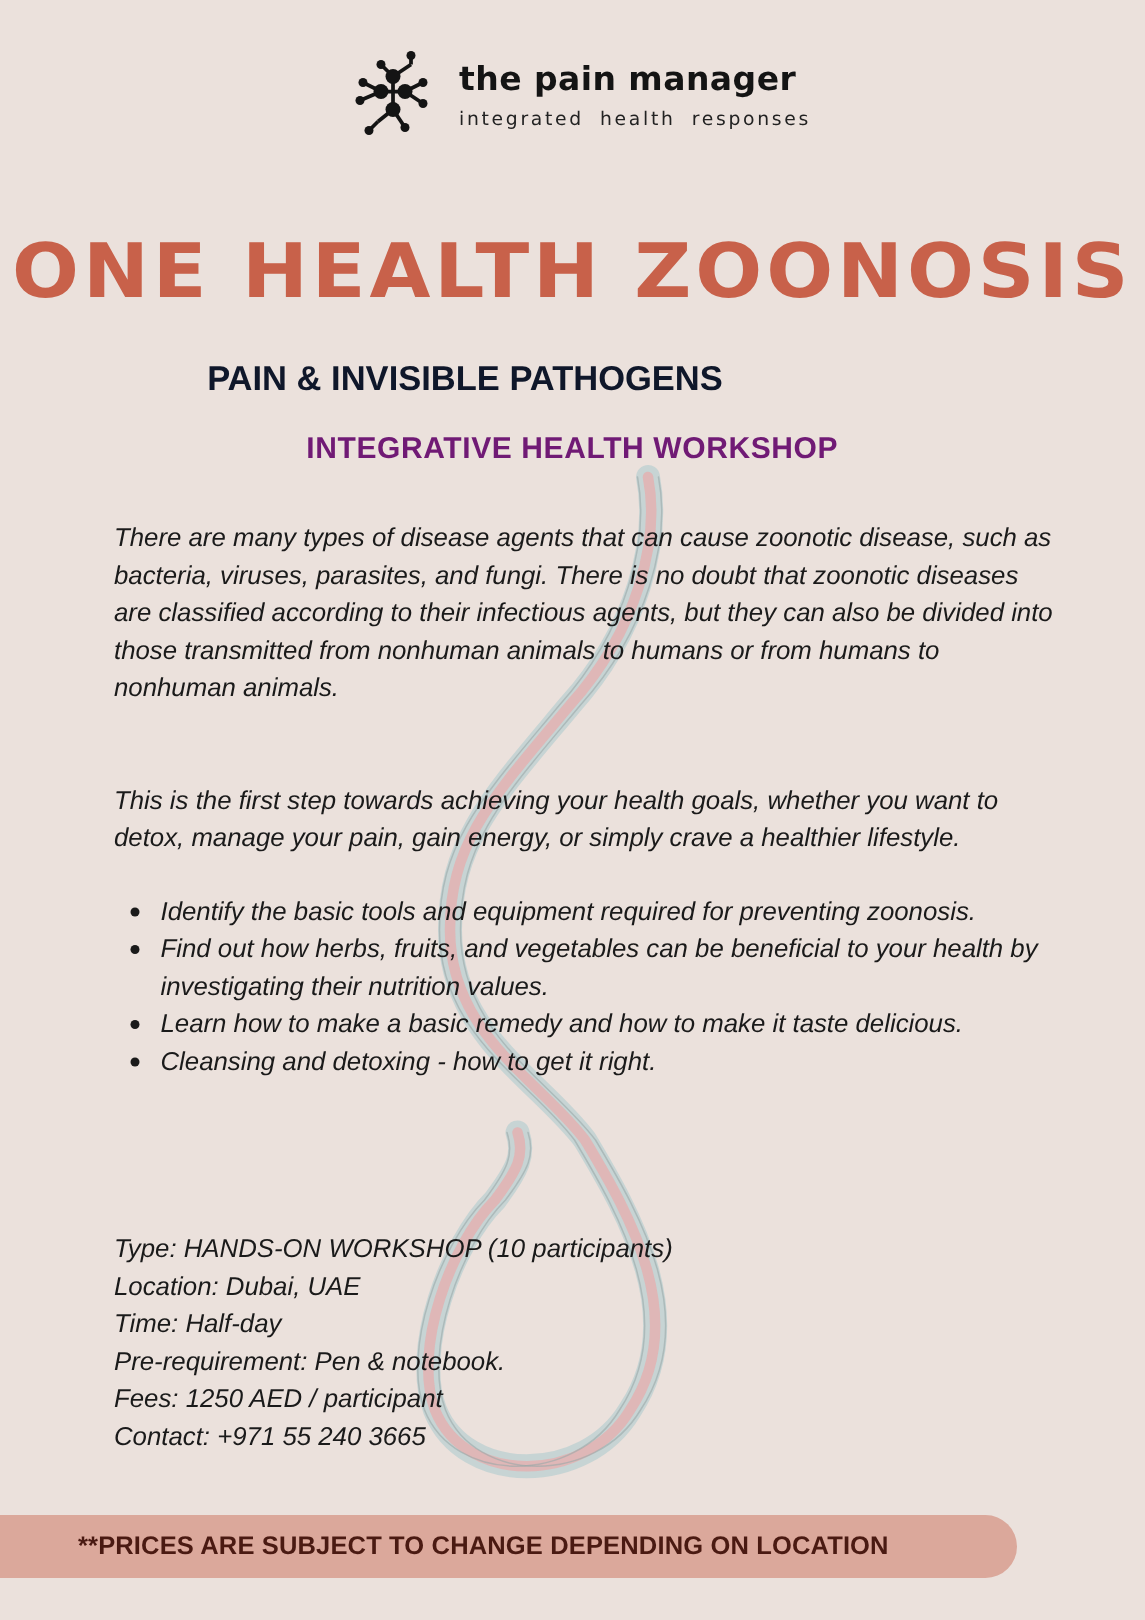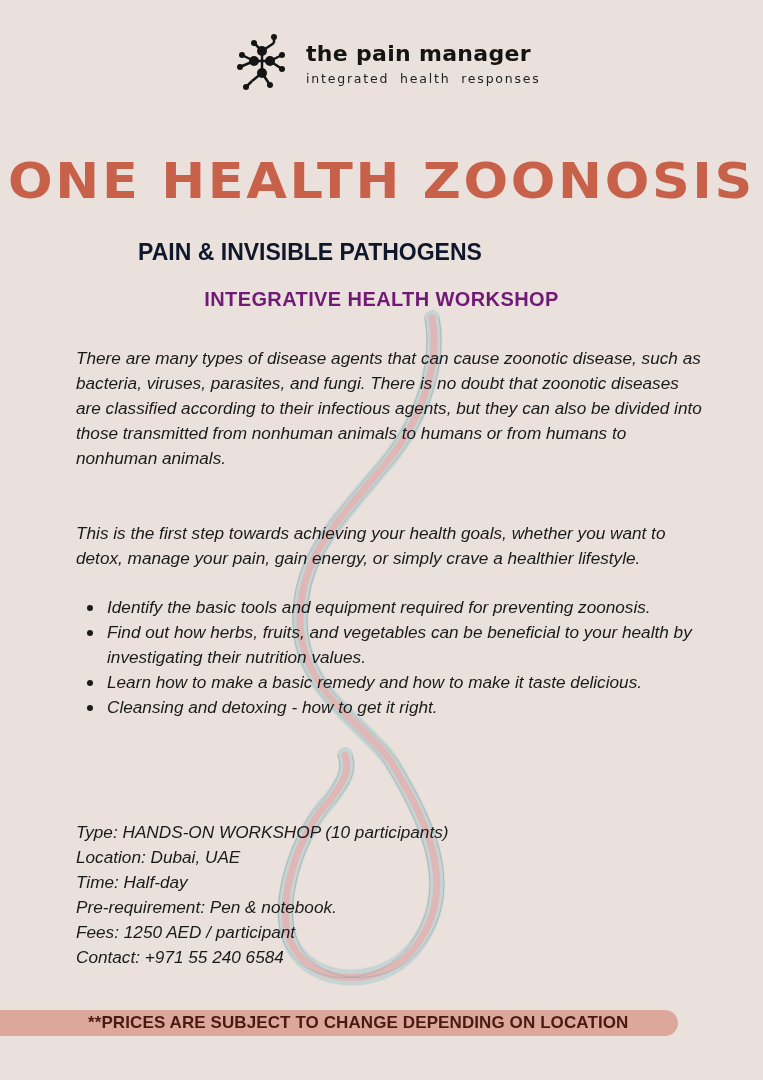--- a/index.html
+++ b/index.html
@@ -56,23 +56,23 @@
   .bullets { top: 595px; list-style: none; }
   .bullets li { position: relative; padding-left: 31px; }
   .bullets li::before {
     content: ""; position: absolute; left: 11px; top: 10px;
     width: 6px; height: 6px; background: #1a1a1a; border-radius: 50%;
   }
   .details { top: 820px; }
   .details div { height: 25px; }
 
   .banner {
-    position: absolute; left: 0; top: 1010px; width: 678px; height: 26px;
+    position: absolute; left: 0; top: 1010px; width: 678px; height: 42px;
     background: #dba89b; border-radius: 0 21px 21px 0; z-index: 1;
-    display: flex; align-items: center; padding-left: 88px;
+    display: flex; align-items: center; padding-left: 52px;
   }
   .banner span {
     font-weight: bold; font-size: 17px; color: #4a1a12; letter-spacing: 0.1px;
   }
 </style>
 </head>
 <body>
 
 <div class="page">
 
@@ -133,19 +133,19 @@
     <li>Learn how to make a basic remedy and how to make it taste delicious.</li>
     <li>Cleansing and detoxing - how to get it right.</li>
   </ul>
 
   <div class="body-text details">
     <div>Type: HANDS-ON WORKSHOP (10 participants)</div>
     <div>Location: Dubai, UAE</div>
     <div>Time: Half-day</div>
     <div>Pre-requirement: Pen &amp; notebook.</div>
     <div>Fees: 1250 AED / participant</div>
-    <div>Contact: +971 55 240 6584</div>
+    <div>Contact: +971 55 240 3665</div>
   </div>
 
   <div class="banner">
     <span>**PRICES ARE SUBJECT TO CHANGE DEPENDING ON LOCATION</span>
   </div>
 </div>
 
 </body></html>

